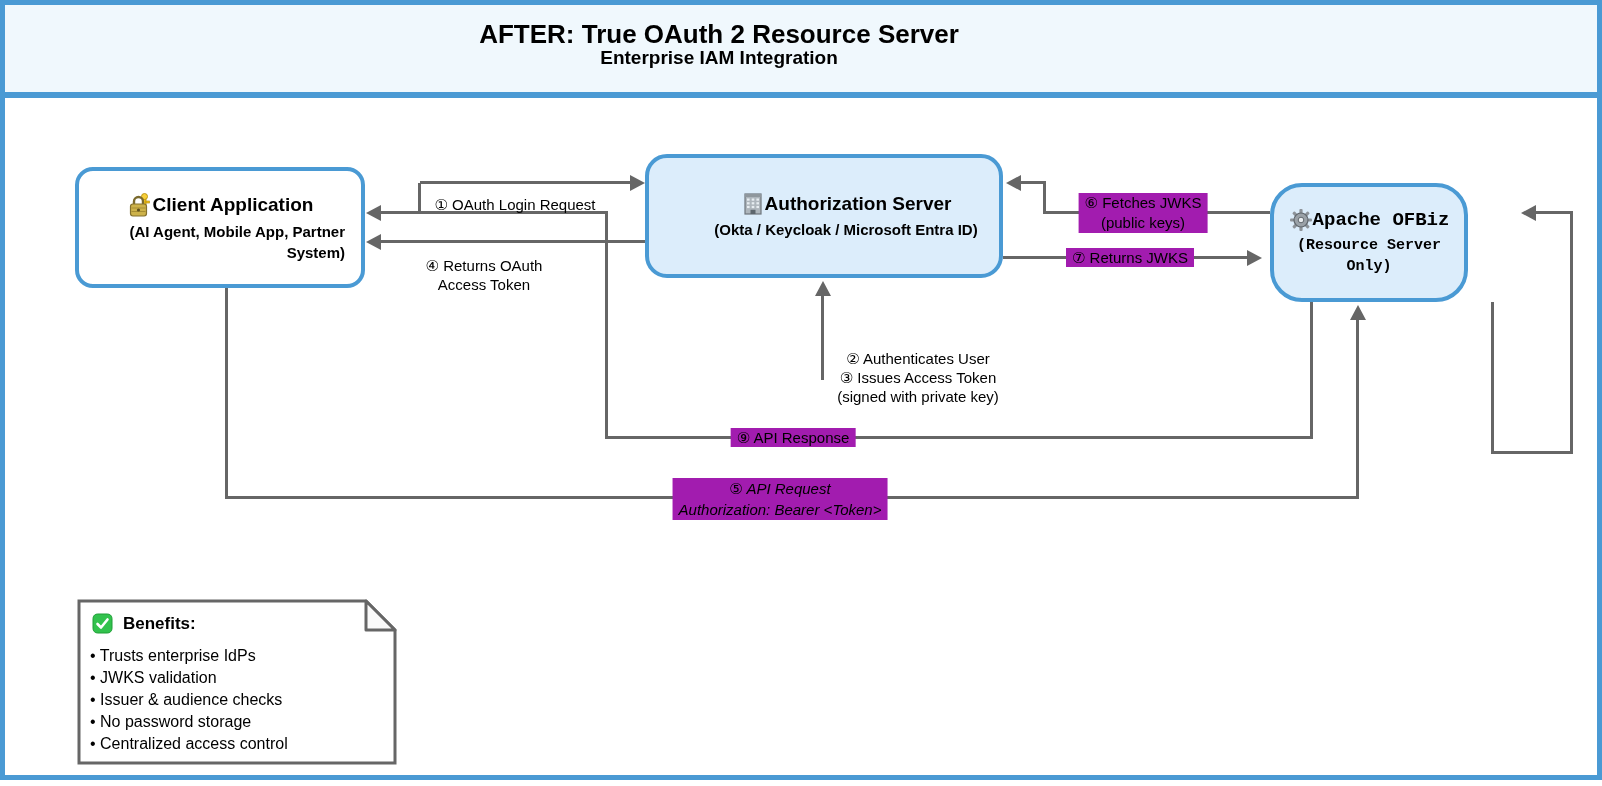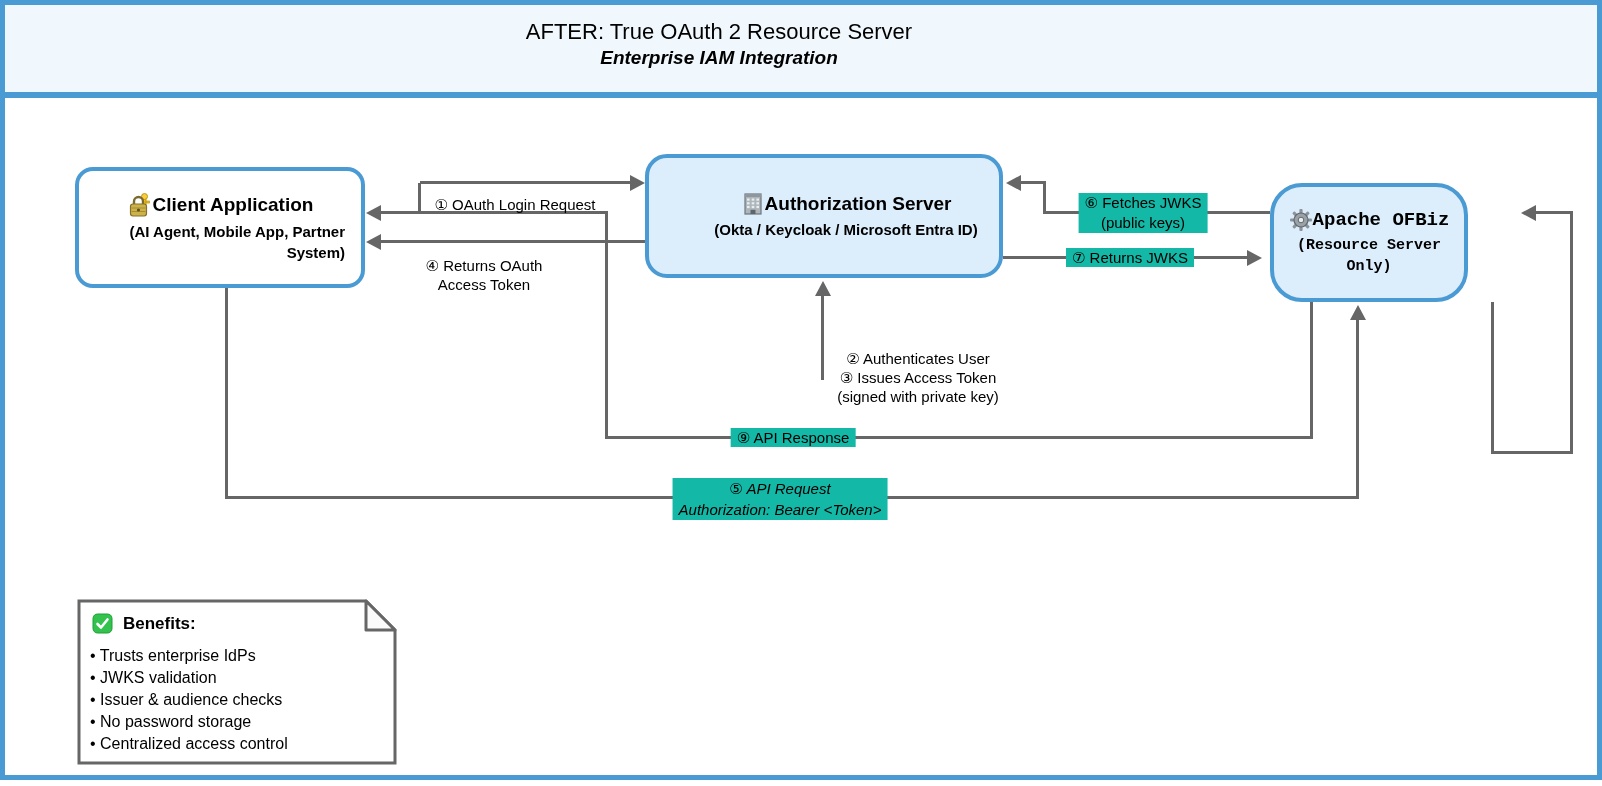--- a/index.html
+++ b/index.html
@@ -6,43 +6,43 @@
     --blue:#4a9ad4;
     --fill:#dcedfb;
     --band:#f0f8fd;
     --gray:#666666;
   }
   html,body{margin:0;padding:0;background:#ffffff;}
   body{font-family:"Liberation Sans","DejaVu Sans",sans-serif;color:#000;}
   #canvas{position:relative;width:1602px;height:786px;background:#fff;overflow:hidden;}
   .frame{position:absolute;left:0;top:0;right:0;bottom:6px;border:5px solid var(--blue);}
   .titleband{position:absolute;left:5px;top:5px;width:1592px;height:87px;background:var(--band);border-bottom:6px solid var(--blue);}
-  .main-title{position:absolute;left:719px;top:19px;transform:translateX(-50%);font-size:22px;font-weight:normal;white-space:nowrap;}
-  .sub-title{position:absolute;left:719px;top:47px;transform:translateX(-50%);font-size:19px;font-weight:bold;font-style:italic;white-space:nowrap;}
+  .main-title{position:absolute;left:719px;top:19px;transform:translateX(-50%);font-size:26px;font-weight:bold;white-space:nowrap;}
+  .sub-title{position:absolute;left:719px;top:47px;transform:translateX(-50%);font-size:19px;font-weight:bold;white-space:nowrap;}
 
   
   .node{position:absolute;border:4px solid var(--blue);background:#fff;box-sizing:border-box;
         display:flex;flex-direction:column;align-items:center;justify-content:center;z-index:3;}
   .node.filled{background:var(--fill);}
   .node-title{display:flex;align-items:center;font-size:19px;font-weight:bold;white-space:nowrap;}
   .node-sub{font-size:15px;font-weight:bold;text-align:center;line-height:21px;margin-top:3px;}
   #node-client{left:75px;top:167px;width:290px;height:121px;border-radius:18px;}
   #node-auth{left:645px;top:154px;width:358px;height:124px;border-radius:22px;padding-left:44px;}
   #node-ofbiz{left:1270px;top:183px;width:198px;height:119px;border-radius:32px;font-family:Liberation Mono, monospace;}
   #node-client .node-sub{width:250px;text-align:right;}
 
   
   .h{position:absolute;height:3px;background:var(--gray);z-index:1;}
   .v{position:absolute;width:3px;background:var(--gray);z-index:1;}
   .ar{position:absolute;width:0;height:0;border-top:8px solid transparent;border-bottom:8px solid transparent;border-left:15px solid var(--gray);z-index:2;}
   .al{position:absolute;width:0;height:0;border-top:8px solid transparent;border-bottom:8px solid transparent;border-right:15px solid var(--gray);z-index:2;}
   .au{position:absolute;width:0;height:0;border-left:8px solid transparent;border-right:8px solid transparent;border-bottom:15px solid var(--gray);z-index:2;}
 
   .elabel{position:absolute;transform:translateX(-50%);text-align:center;font-size:15px;line-height:19px;white-space:nowrap;z-index:2;}
-  .elabel.masked{background:#14b8a6;padding:0 6px;}
+  .elabel.masked{background:#a21caf;padding:0 6px;}
 
   
   #note{position:absolute;left:77px;top:599px;width:320px;height:136px;z-index:3;}
   #note svg.shape{position:absolute;left:0;top:0;}
   .note-heading{position:absolute;left:15px;top:14px;display:flex;align-items:center;gap:10px;font-size:17px;font-weight:bold;}
   .note-items{position:absolute;left:13px;top:46px;font-size:16px;line-height:22px;white-space:nowrap;}
 
   .icon{display:inline-flex;align-items:center;justify-content:center;}
 </style>
 </head>

